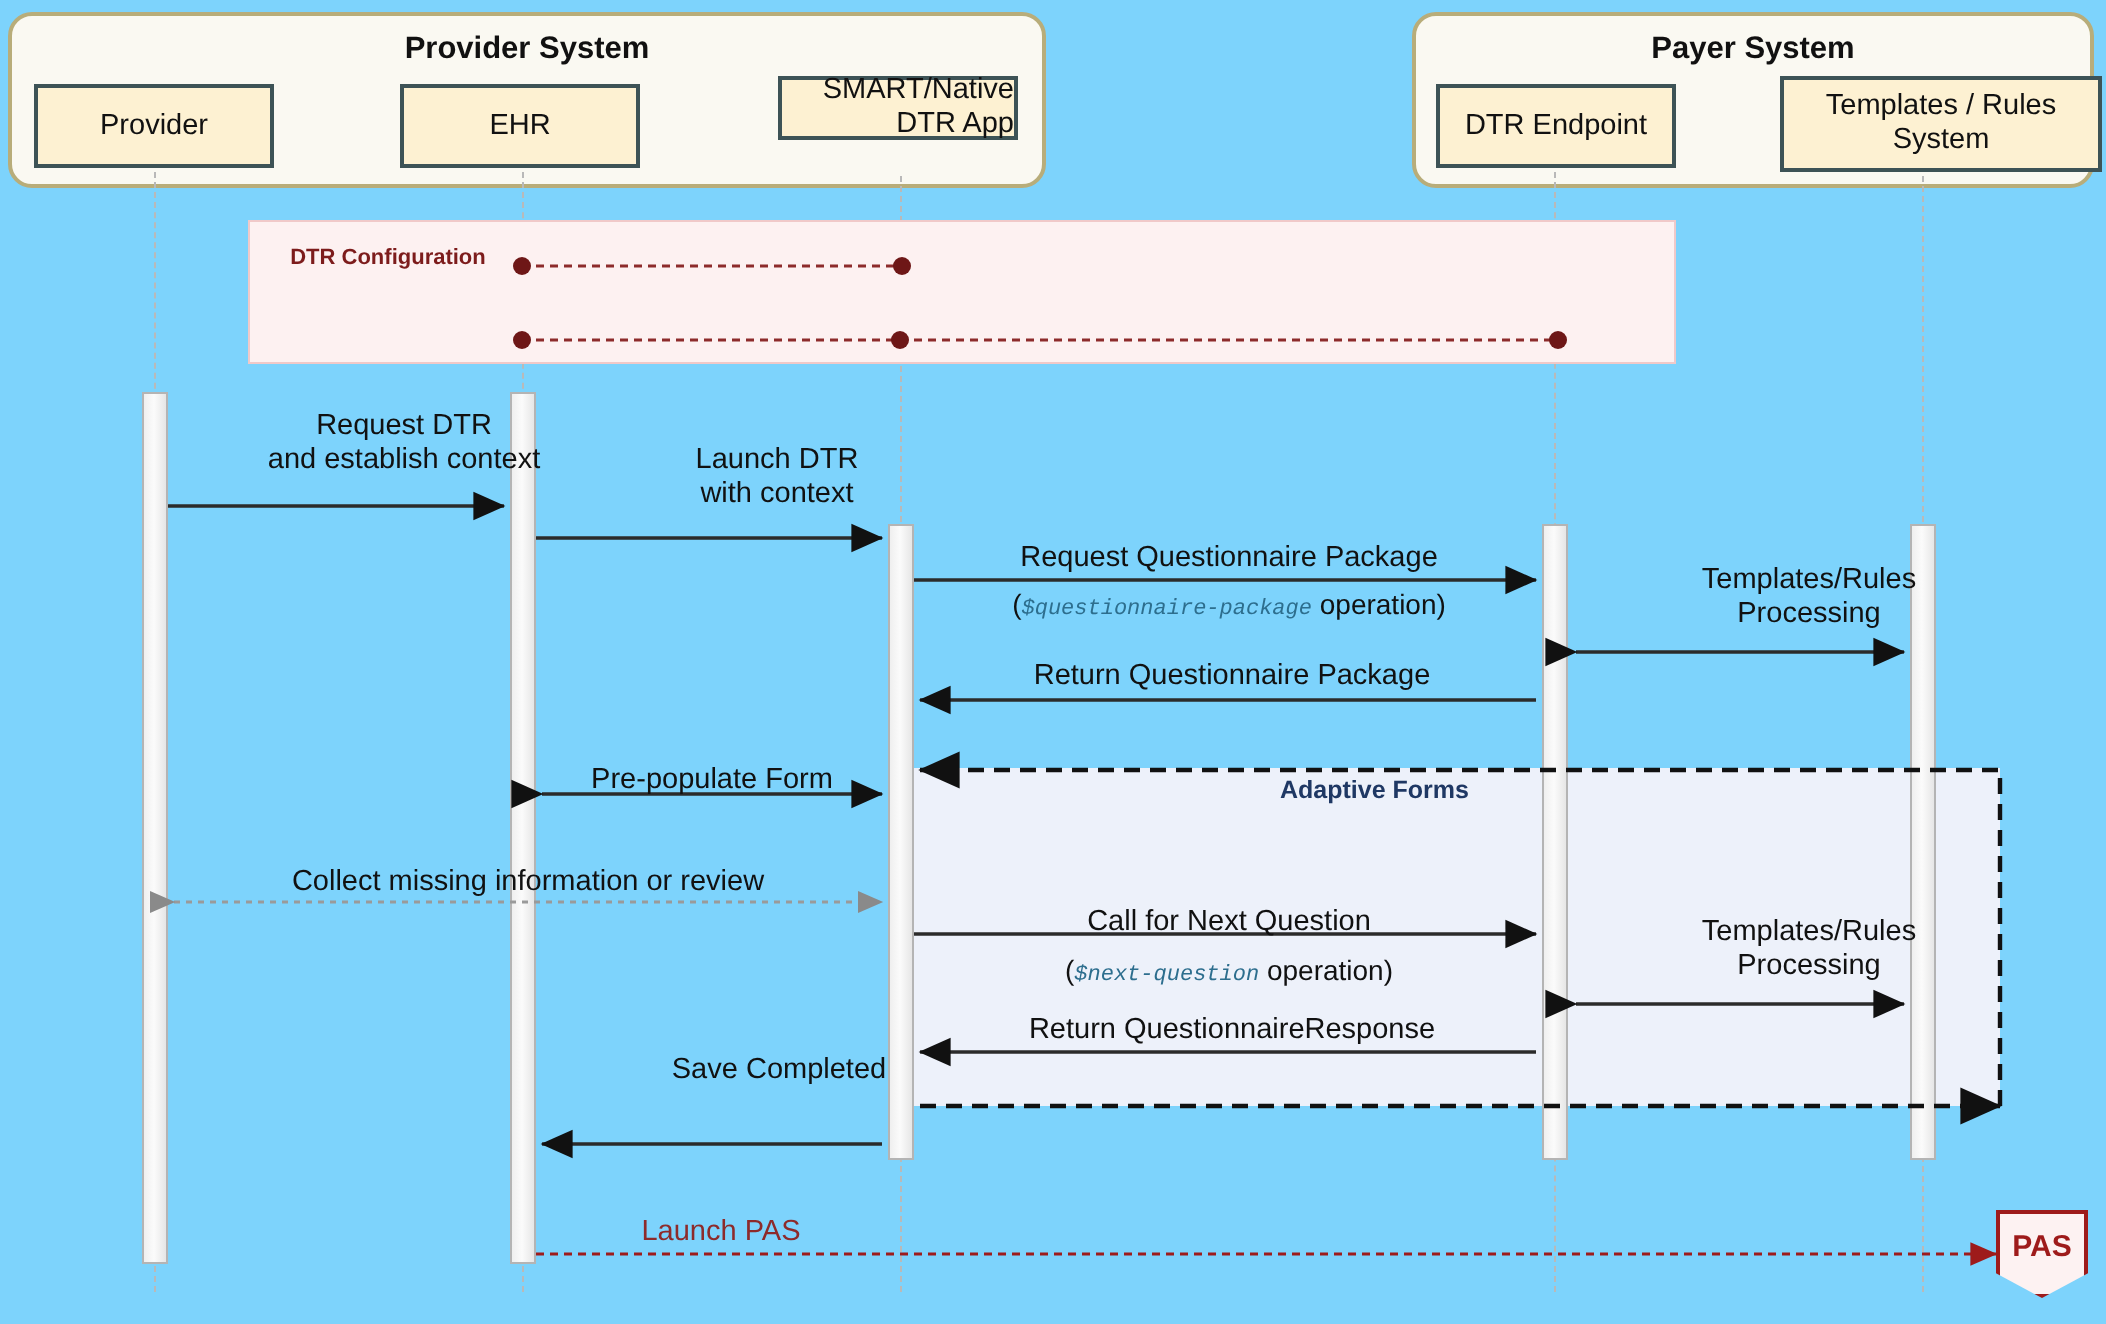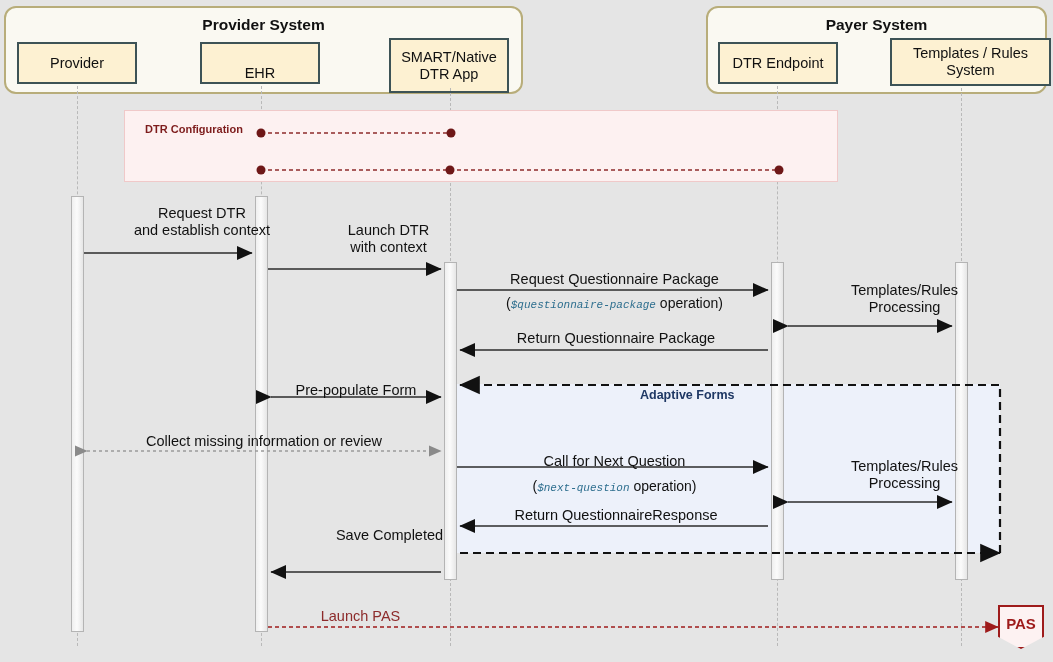--- a/index.html
+++ b/index.html
@@ -1,17 +1,17 @@
 <!DOCTYPE html>
 <html><head>
 <meta charset="utf-8">
 <style>
   html,body{margin:0;padding:0;background:#ffffff;}
   body{font-family:"Liberation Sans", sans-serif;}
-  #canvas{position:relative;width:1053px;height:662px;overflow:hidden;background:#e5e5e5;}
+  #canvas{position:relative;width:1053px;height:662px;overflow:hidden;background:#7dd3fc;}
   .grp{position:absolute;background:#faf9f2;border:2px solid #b8ad7a;border-radius:12px;box-sizing:border-box;}
   .grp-title{position:absolute;width:100%;text-align:center;font-weight:bold;font-size:15.5px;color:#111;top:8px;}
   .node{position:absolute;background:#fdf1d2;border:2px solid #3d5356;box-sizing:border-box;
         display:flex;align-items:center;justify-content:center;text-align:center;
         font-size:14.5px;color:#111;line-height:1.15;}
   .lifeline{position:absolute;width:0;border-left:1px dashed #b9b9b9;}
   .act{position:absolute;width:13px;background:linear-gradient(to right,#efefef,#fbfbfb 45%,#e6e6e6);
        border:1px solid #b4b4b4;box-sizing:border-box;}
   .cfgbox{position:absolute;background:#fdf1f1;border:1px solid #f0c9c9;box-sizing:border-box;}
   .cfglabel{position:absolute;text-align:center;font-weight:bold;font-size:11px;color:#7d1c1c;line-height:1.3;}
@@ -37,24 +37,24 @@
   <div class="grp" style="left:4px;top:6px;width:519px;height:88px;">
     <div class="grp-title">Provider System</div>
   </div>
   <div class="grp" style="left:706px;top:6px;width:341px;height:88px;">
     <div class="grp-title">Payer System</div>
   </div>
 
   <div class="node" style="left:17px;top:42px;width:120px;height:42px;">
     <span>Provider</span>
   </div>
-  <div class="node" style="left:200px;top:42px;width:120px;height:42px;align-items:flex-end;">
+  <div class="node" style="left:200px;top:42px;width:120px;height:42px;">
     <span>EHR</span>
   </div>
-  <div class="node" style="left:389px;top:38px;width:120px;height:55px;">
+  <div class="node" style="left:389px;top:38px;width:120px;height:32px;text-align:right;">
     <span>SMART/Native DTR App</span>
   </div>
   <div class="node" style="left:718px;top:42px;width:120px;height:42px;">
     <span>DTR Endpoint</span>
   </div>
   <div class="node" style="left:890px;top:38px;width:161px;height:48px;">
     <span>Templates / Rules System</span>
   </div>
 
   <div class="lifeline" style="left:77px;top:86px;height:560px;"></div>

